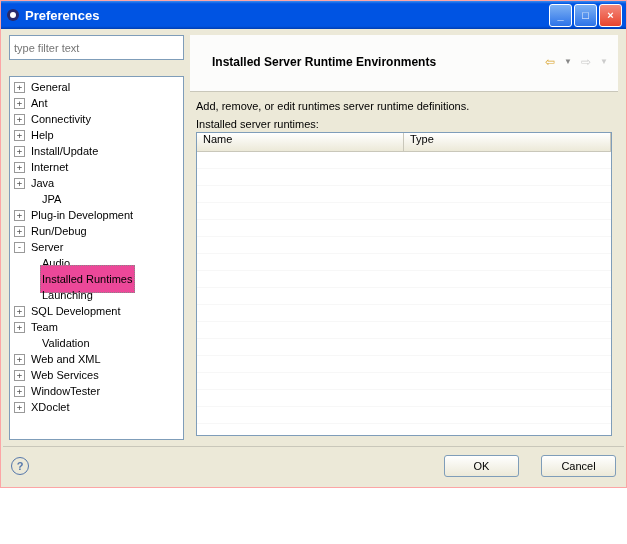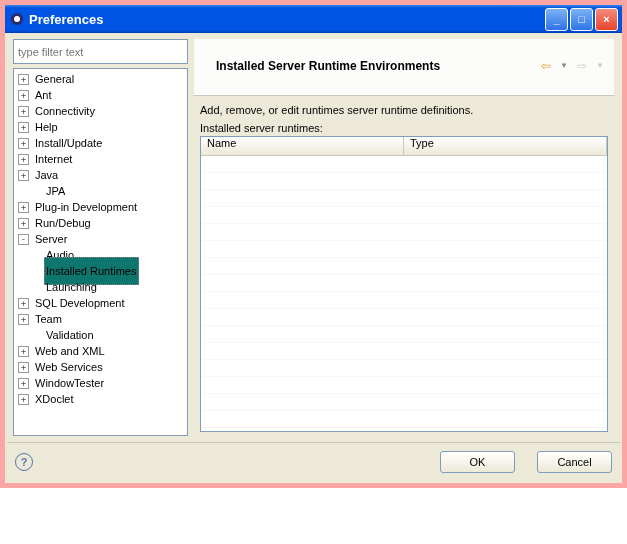--- a/index.html
+++ b/index.html
@@ -1,31 +1,31 @@
 <!DOCTYPE html>
 <html><head>
 <meta charset="utf-8">
 <style>
 html,body{margin:0;padding:0;font-family:Tahoma,Arial,sans-serif;font-size:11px;color:#000;background:#fff;height:100%}
-.window{width:627px;height:488px;display:flex;flex-direction:column;box-sizing:border-box;border:5px solid #fca5a5}
+.window{width:627px;height:488px;display:flex;flex-direction:column;box-sizing:border-box;border:1px solid #fca5a5}
 .titlebar{height:28px;background:linear-gradient(to bottom,#3c8cf0 0%,#0054e3 10%,#0054e3 90%,#003db2 100%);display:flex;align-items:center;padding:0 4px;color:#fff;font-weight:bold;font-size:13px}
 .titlebar .spacer{flex:1}
 .winbtn{width:21px;height:21px;margin-left:2px;border:1px solid #fff;border-radius:3px;display:flex;align-items:center;justify-content:center;font-family:Arial;font-size:11px;font-weight:bold}
 .winbtn.blue{background:linear-gradient(to bottom,#7eb2f4,#2d73e8)}
 .winbtn.red{background:linear-gradient(to bottom,#f48a7e,#e8452d)}
 .body{flex:1;display:flex;flex-direction:column;background:#ece9d8;border:2px solid #ece9d8;border-top:none}
 .main{flex:1;display:flex;gap:6px;padding:6px}
 .left{width:175px;display:flex;flex-direction:column}
-.filter{height:19px;border:1px solid #7f9db9;background:#fff;padding:2px 4px;color:#555;margin-bottom:4px;outline:none;font-size:11px;font-family:inherit}
+.filter{height:19px;border:1px solid #7f9db9;background:#fff;padding:2px 4px;color:#555;margin-bottom:16px;outline:none;font-size:11px;font-family:inherit}
 .tree{flex:1;border:1px solid #7f9db9;background:#fff;overflow:auto;padding:2px 0}
 .ti{display:flex;align-items:center;height:16px;padding-left:4px;white-space:nowrap}
 .ti .tw{width:11px;height:11px;border:1px solid #999;font-size:9px;line-height:9px;text-align:center;margin-right:4px;color:#555;font-family:monospace;box-sizing:border-box}
 .ti .sp{width:13px;display:inline-block}
 .ti .lbl{padding:0 2px}
-.ti.sel .lbl{background:#0f766e;border:1px dotted #888;padding:7px 1px}
+.ti.sel .lbl{background:#ec4899;border:1px dotted #888;padding:7px 1px}
 .right{flex:1;display:flex;flex-direction:column}
 .hdr{display:flex;align-items:center;border-bottom:1px solid #c9c7ba;padding:4px 6px 6px;background:#fcfcfb}
 .hdr h1{margin:16px;font-size:12px;font-weight:bold;flex:1}
 .navbtn{width:16px;height:16px;margin-left:2px;display:flex;align-items:center;justify-content:center;font-size:12px;line-height:1}
 .desc{padding:8px 6px 4px;font-size:11px}
 .subhdr{padding:2px 6px;font-size:11px}
 .tablewrap{flex:1;display:flex;gap:8px;padding:0 6px 4px}
 .table{flex:1;border:1px solid #7f9db9;background:#fff;display:flex;flex-direction:column}
 .thead{display:flex;height:18px;background:linear-gradient(to bottom,#fff,#ece9d8);border-bottom:1px solid #c9c7ba}
 .th{padding:0 6px;border-right:1px solid #c9c7ba;text-align:left}

